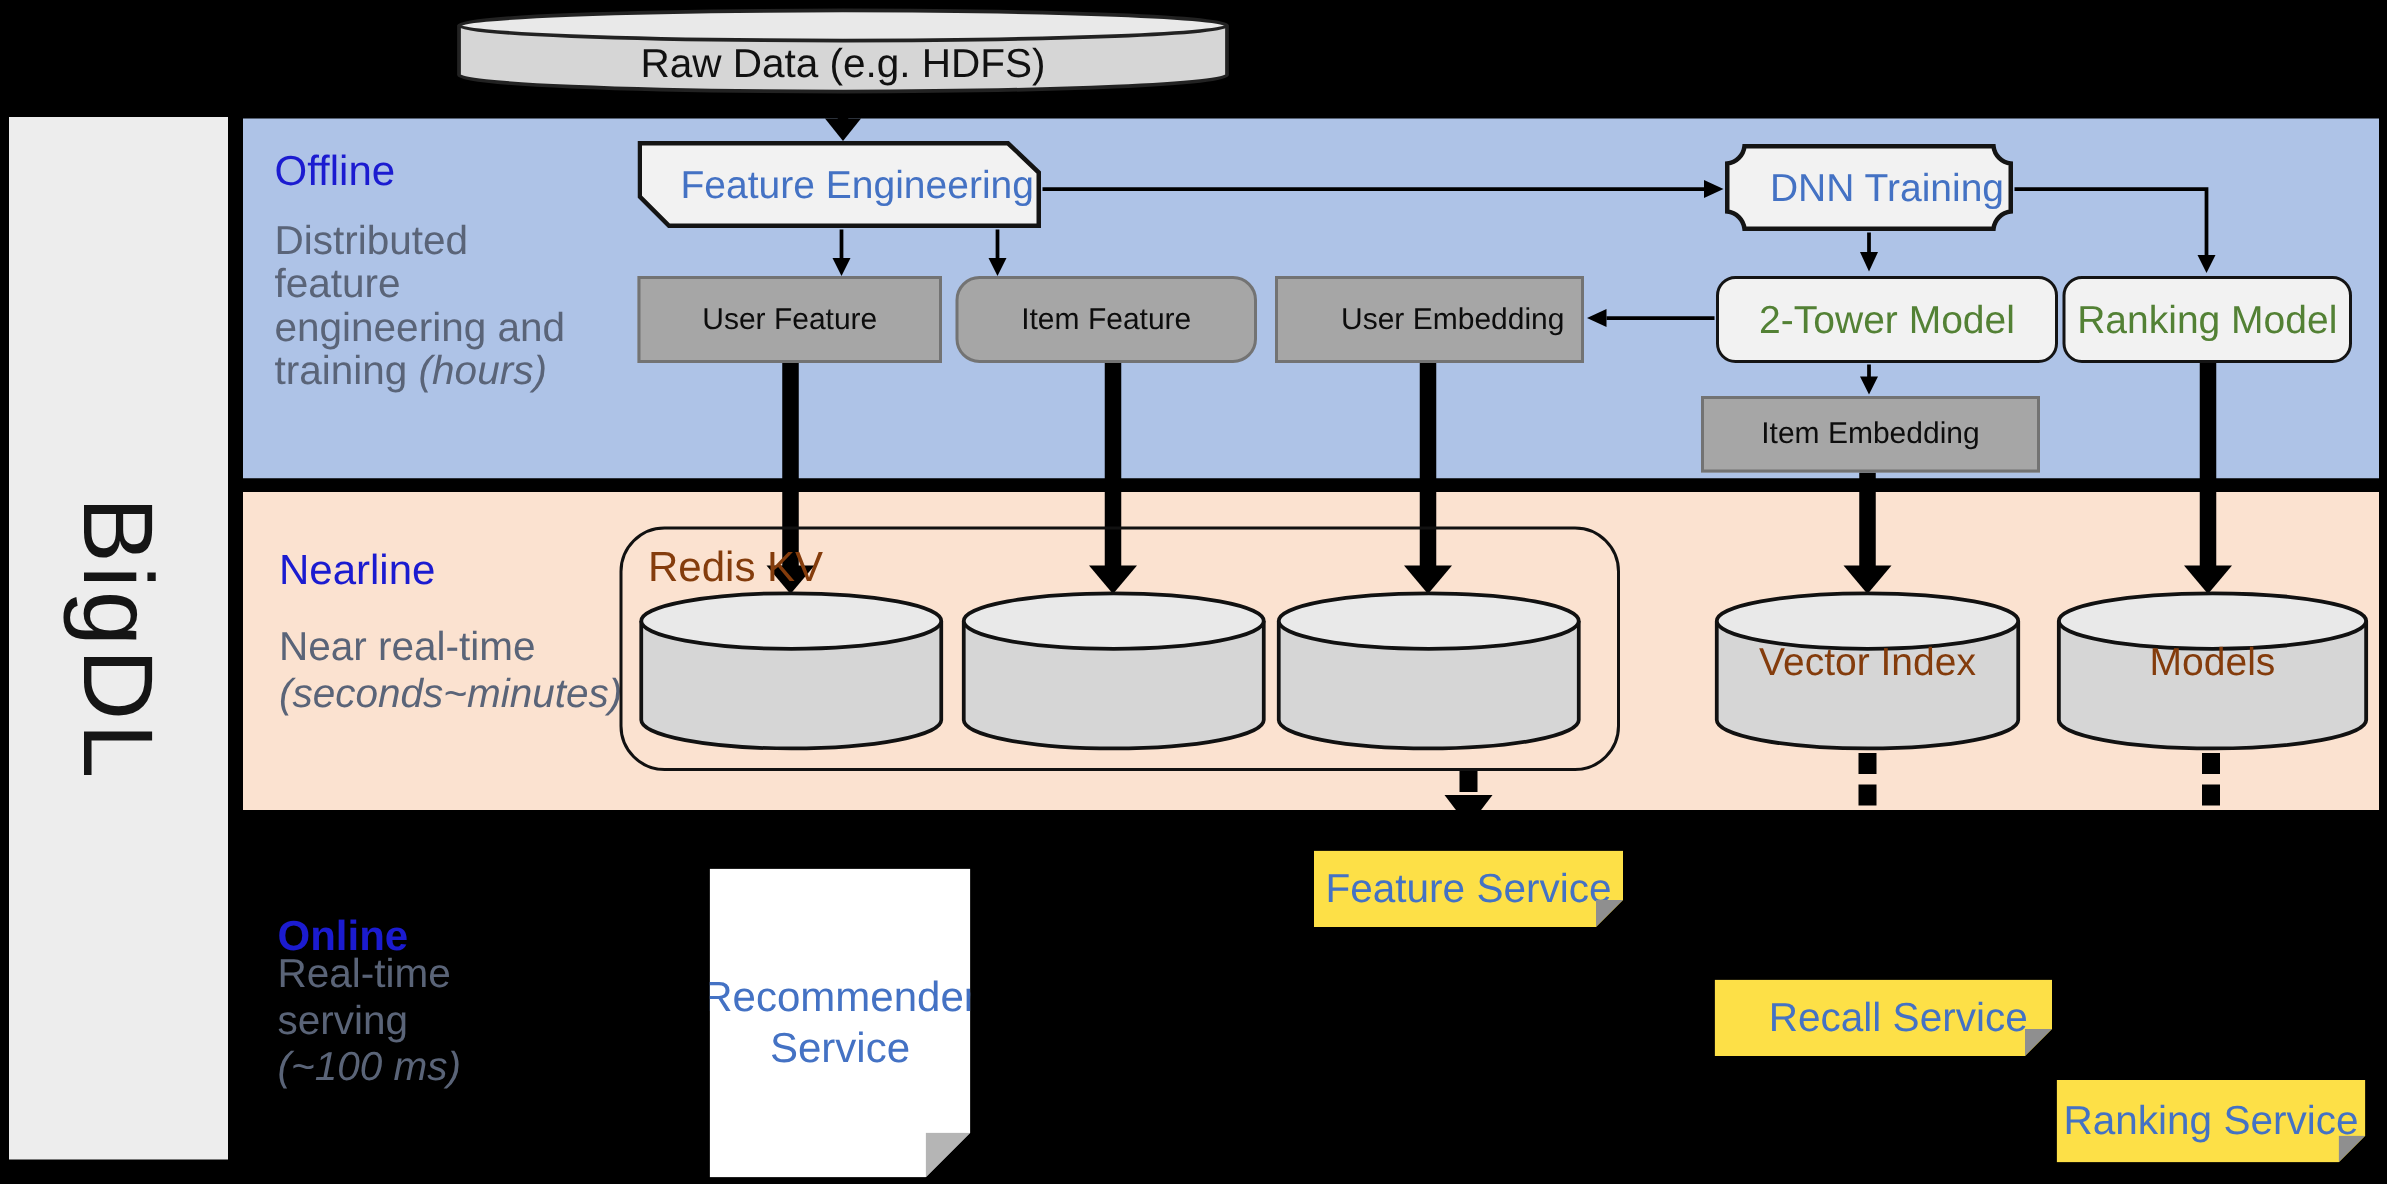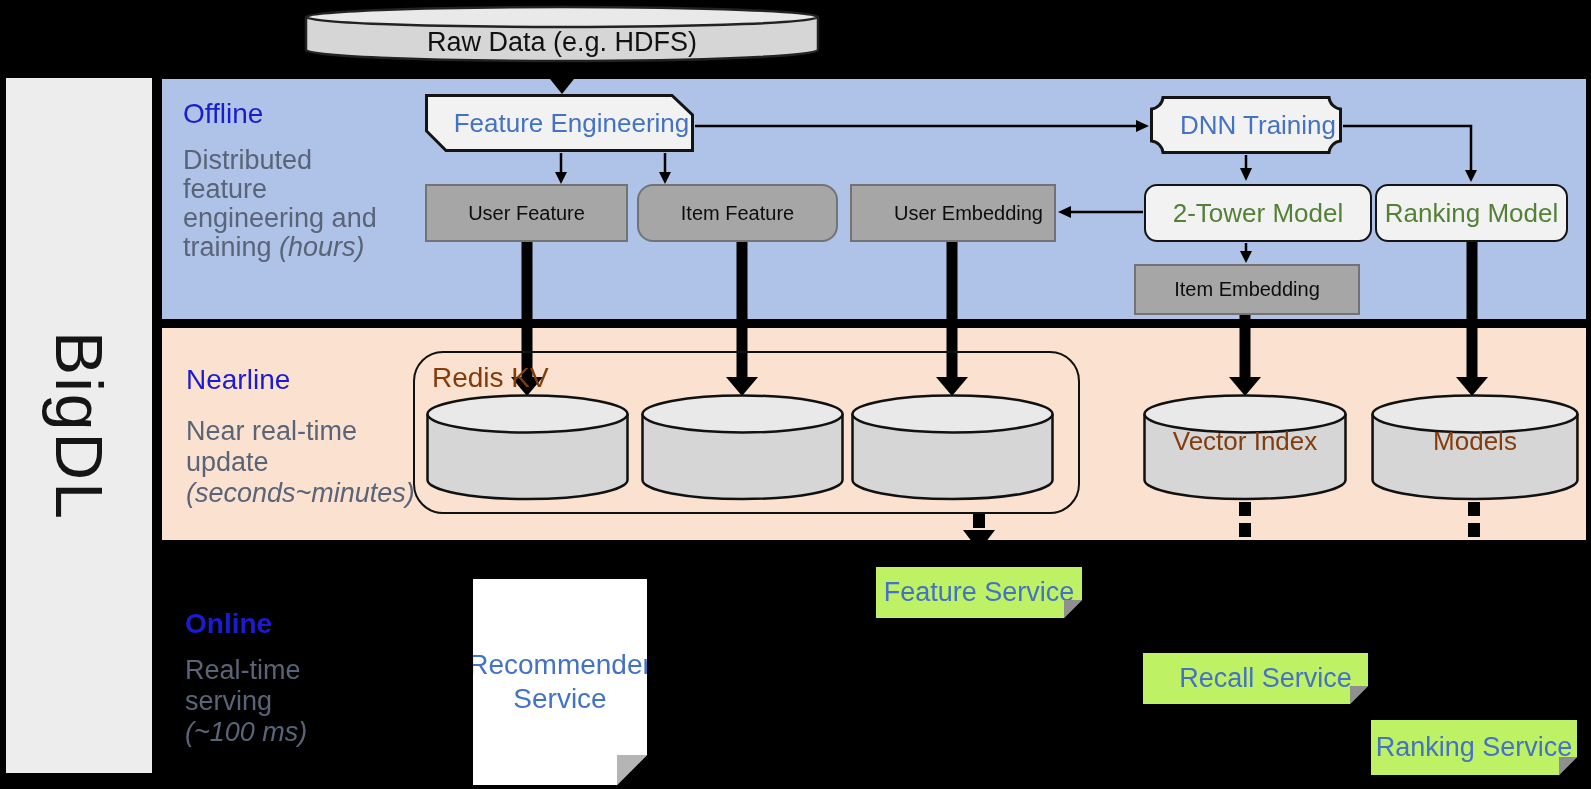--- a/index.html
+++ b/index.html
@@ -42,21 +42,21 @@
   .cyl .lbl{position:absolute;left:0;top:30%;width:100%;text-align:center;
         font-size:26px;color:var(--store-text-brown);}
   .rawcyl .lbl{top:38%;color:#111;font-size:27px;}
 
   
   .redis-group{position:absolute;left:413px;top:351px;width:667px;height:163px;
         border:2.5px solid #111;border-radius:30px;box-sizing:border-box;}
   .redis-label{position:absolute;left:432px;top:362px;font-size:28px;font-weight:500;color:var(--store-text-brown);}
 
   
-  .service{position:absolute;background:#bef264;display:flex;align-items:center;justify-content:center;
+  .service{position:absolute;background:#fde047;display:flex;align-items:center;justify-content:center;
         font-size:27px;color:var(--service-text-blue);
         clip-path:polygon(0 0,100% 0,100% calc(100% - 18px),calc(100% - 18px) 100%,0 100%);}
   .service .fold{position:absolute;right:0;bottom:0;width:18px;height:18px;background:#8f8f8f;
         clip-path:polygon(0 100%,100% 0,0 0);}
   .docbox{position:absolute;background:#fff;display:flex;flex-direction:column;align-items:center;justify-content:center;
         font-size:28px;color:var(--service-text-blue);line-height:34px;
         clip-path:polygon(0 0,100% 0,100% calc(100% - 30px),calc(100% - 30px) 100%,0 100%);}
   .docbox .fold{position:absolute;right:0;bottom:0;width:30px;height:30px;background:#b5b5b5;
         clip-path:polygon(0 100%,100% 0,0 0);}
 
@@ -168,21 +168,20 @@
   <div class="rbox green" style="left:1144px;top:184px;width:228px;height:58px;">
     <span>2-Tower Model</span>
   </div>
   <div class="rbox green" style="left:1375px;top:184px;width:193px;height:58px;">
     <span>Ranking Model</span>
   </div>
 
   <div class="sec-title" style="left:186px;top:364px;">Nearline</div>
   <div class="desc wide" style="left:186px;top:416px;">
     <div>Near real-time</div>
-    <div>update</div>
     <div class="it">(seconds~minutes)</div>
   </div>
 
   <div class="redis-group"></div>
   <div class="redis-label">Redis KV</div>
 
   <div class="cyl" style="left:425px;top:393px;width:205px;height:110px;">
     <svg width="205" height="110" viewBox="0 0 205 110">
       <path d="M2.5,21 L2.5,87 A100,19 0 0 0 202.5,87 L202.5,21" style="fill:var(--cylinder-fill)" stroke="#111" stroke-width="2.5"></path>
       <ellipse cx="102.5" cy="21" rx="100" ry="18.5" style="fill:var(--cylinder-top-fill)" stroke="#111" stroke-width="2.5"></ellipse>
@@ -210,21 +209,21 @@
   </div>
   <div class="cyl" style="left:1370px;top:393px;width:210px;height:110px;">
     <svg width="210" height="110" viewBox="0 0 205 110" preserveAspectRatio="none">
       <path d="M2.5,21 L2.5,87 A100,19 0 0 0 202.5,87 L202.5,21" style="fill:var(--cylinder-fill)" stroke="#111" stroke-width="2.5"></path>
       <ellipse cx="102.5" cy="21" rx="100" ry="18.5" style="fill:var(--cylinder-top-fill)" stroke="#111" stroke-width="2.5"></ellipse>
     </svg>
     <div class="lbl">Models</div>
   </div>
 
   <div class="sec-title bold" style="left:185px;top:608px;">Online</div>
-  <div class="desc wide" style="left:185px;top:655px;">
+  <div class="desc wide" style="left:185px;top:634px;">
     <div>Real-time</div>
     <div>serving</div>
     <div class="it">(~100 ms)</div>
   </div>
 
   <div class="docbox" style="left:473px;top:579px;width:174px;height:206px;">
     <div>Recommender</div>
     <div>Service</div>
     <div class="fold"></div>
   </div>

